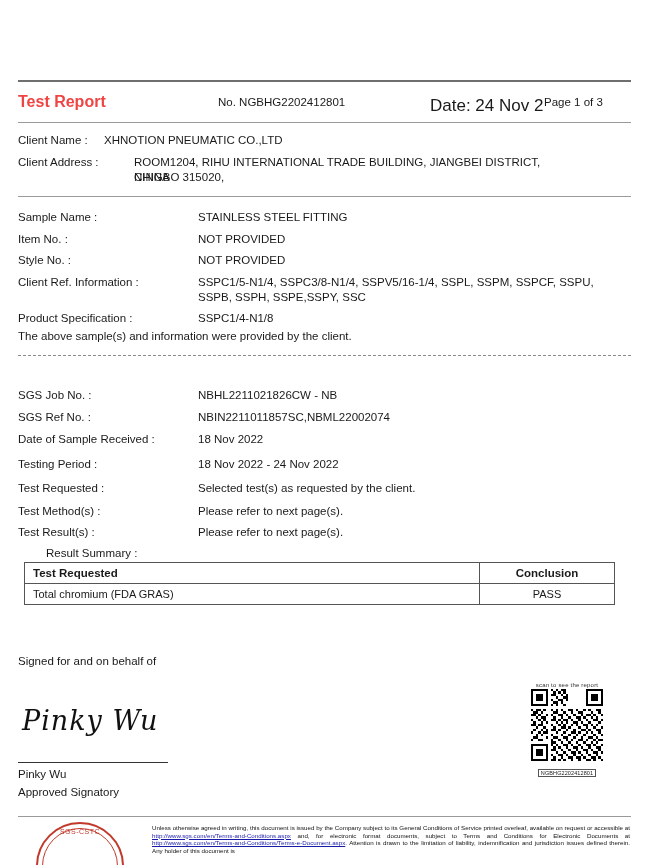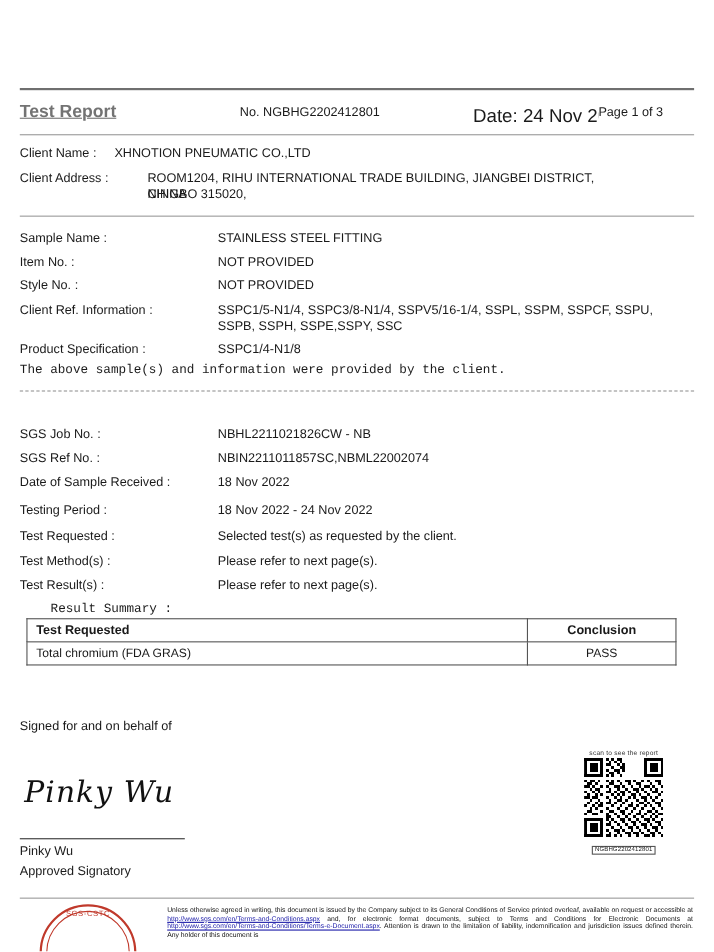--- a/index.html
+++ b/index.html
@@ -64,22 +64,21 @@
     width: 613px;
     height: 22px;
   }
   .title {
     position: absolute;
     left: 0;
     top: 0;
     font-size: 16px;
     font-weight: bold;
     letter-spacing: 0px;
-    color: #737373;
-    text-decoration: underline;
+    color: #ef4444;
   }
   .hdr .no {
     position: absolute;
     left: 200px;
     top: 3px;
     font-size: 11.5px;
   }
   .hdr .date {
     position: absolute;
     left: 412px;
@@ -114,21 +113,20 @@
     top: 0;
     width: 430px;
   }
   .row .val.wide { left: 86px; width: 528px; }
   .row .val.ind  { left: 116px; }
 
   .note {
     position: absolute;
     left: 18px;
     font-size: 11.5px;
-    font-family: Liberation Mono, monospace;
   }
 
   
   .tbl {
     position: absolute;
     left: 24px;
     top: 562px;
     width: 591px;
     border-collapse: collapse;
     font-size: 11px;

